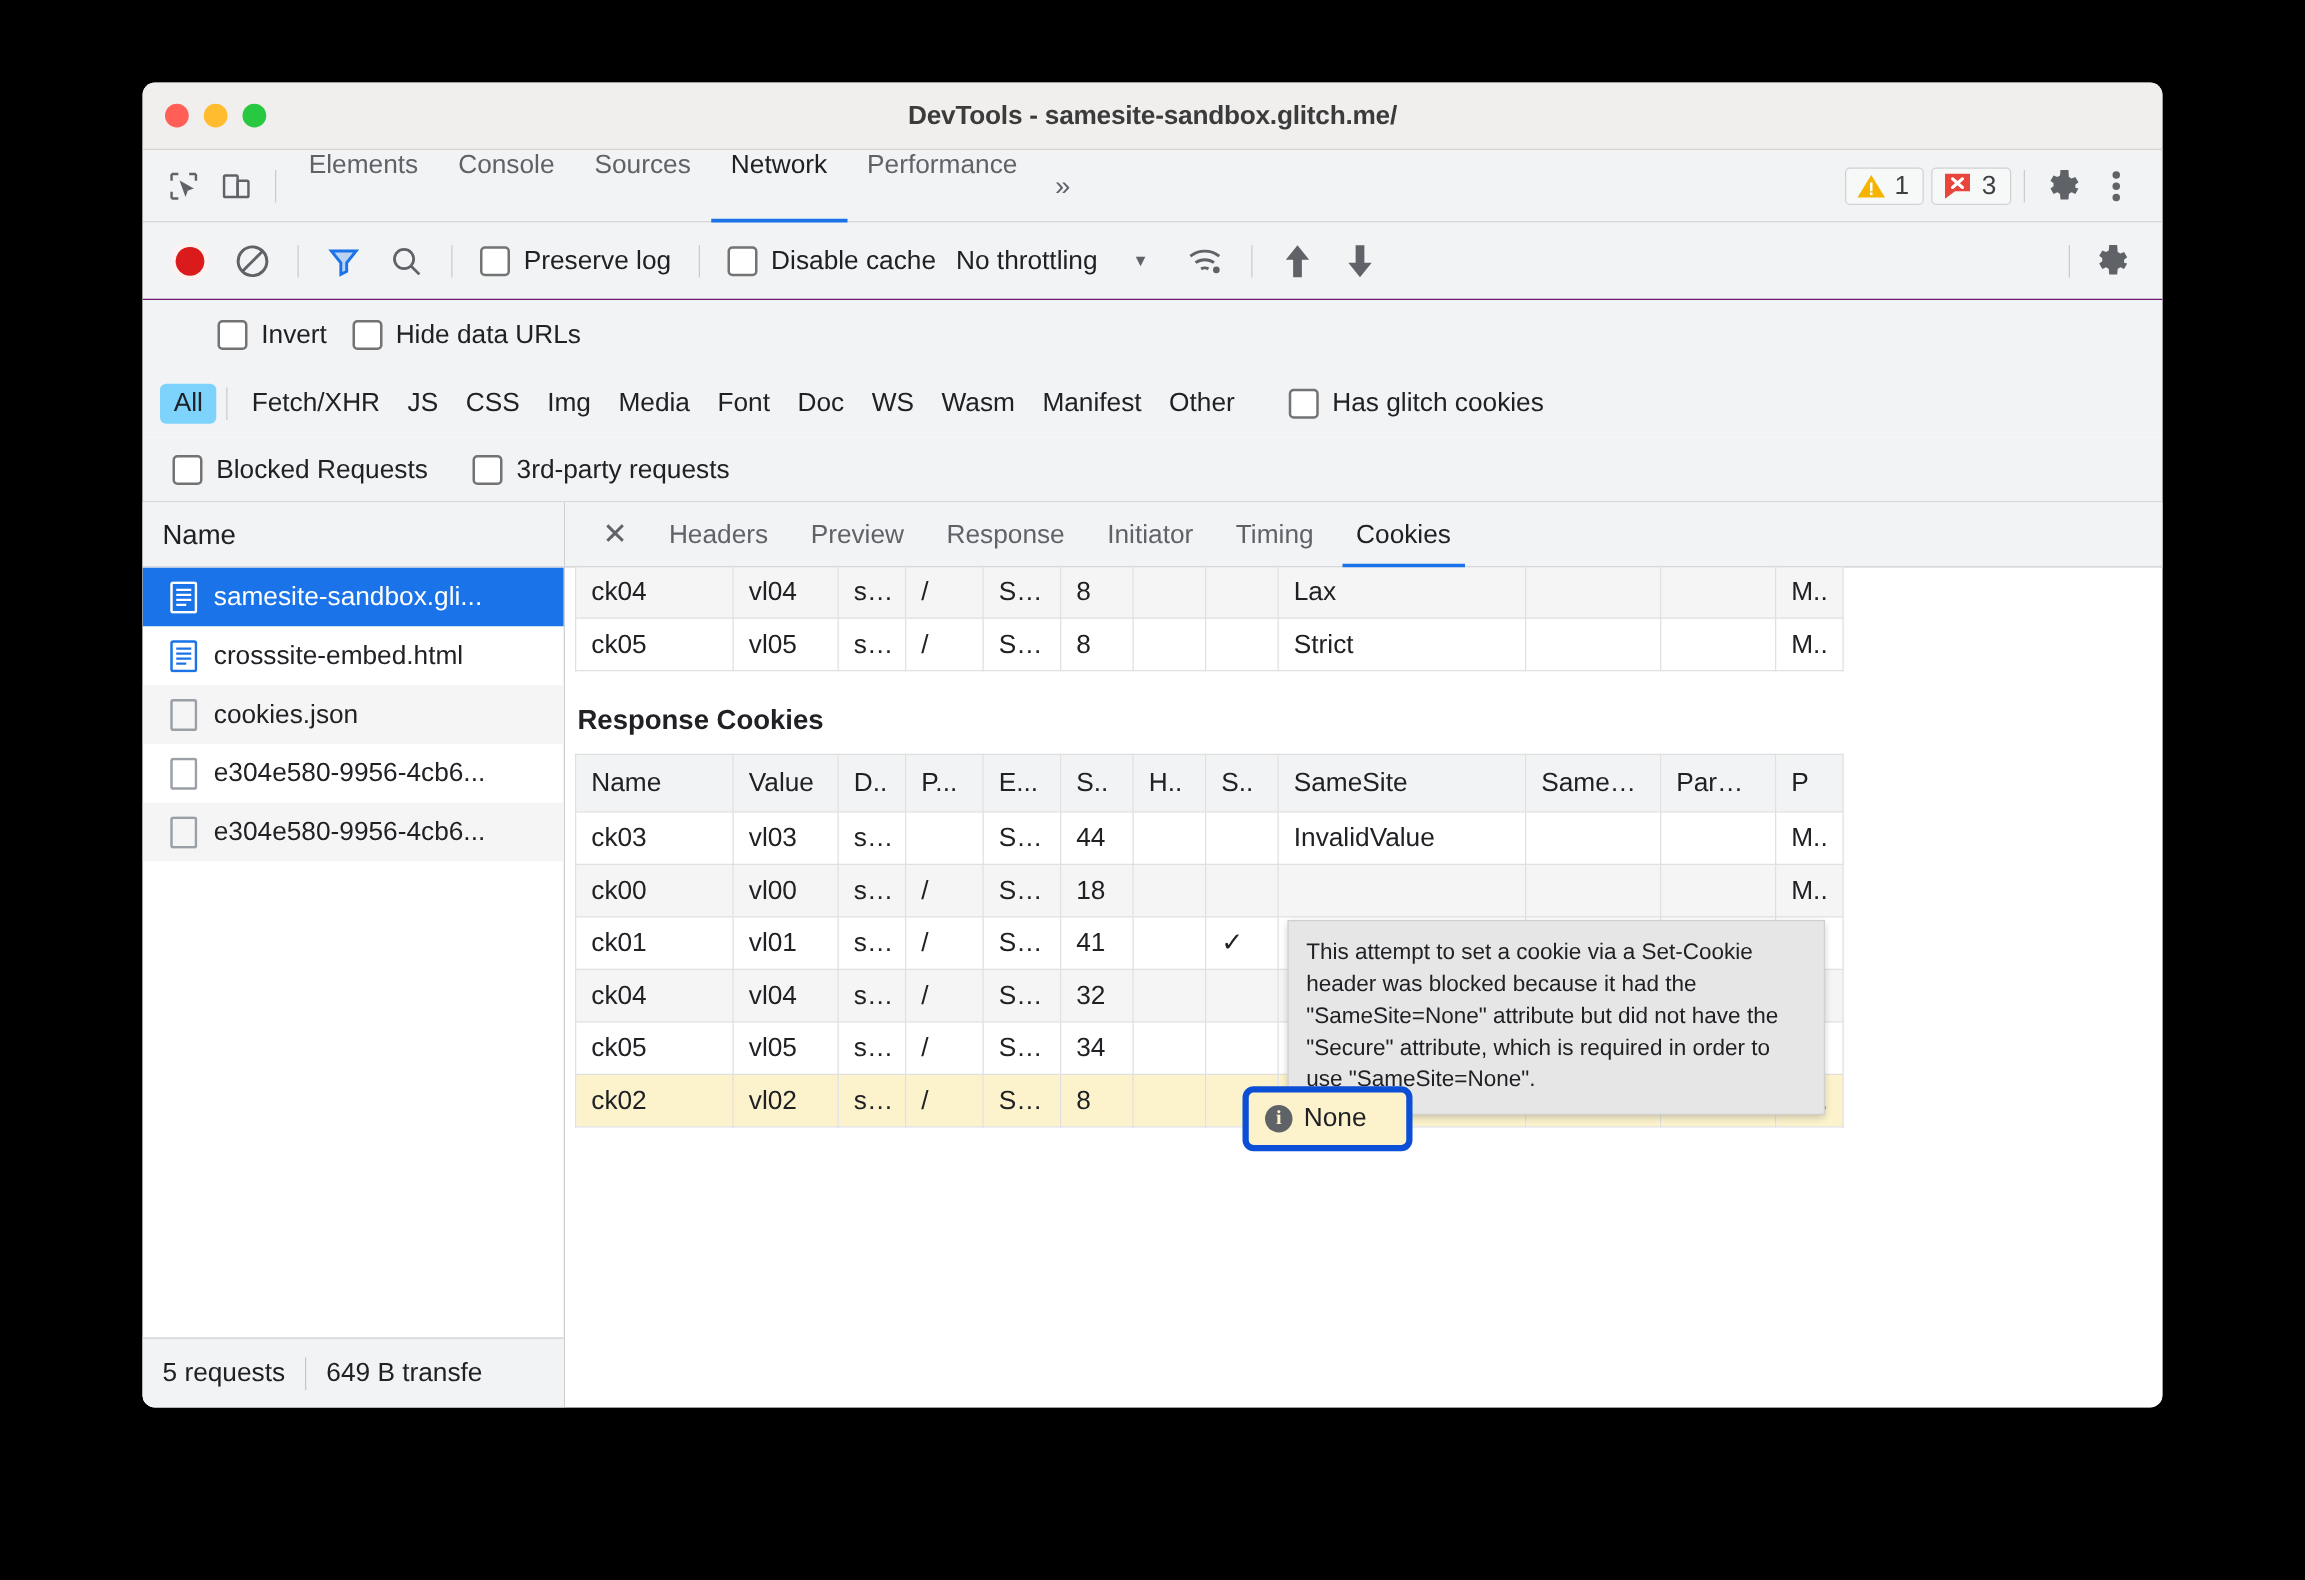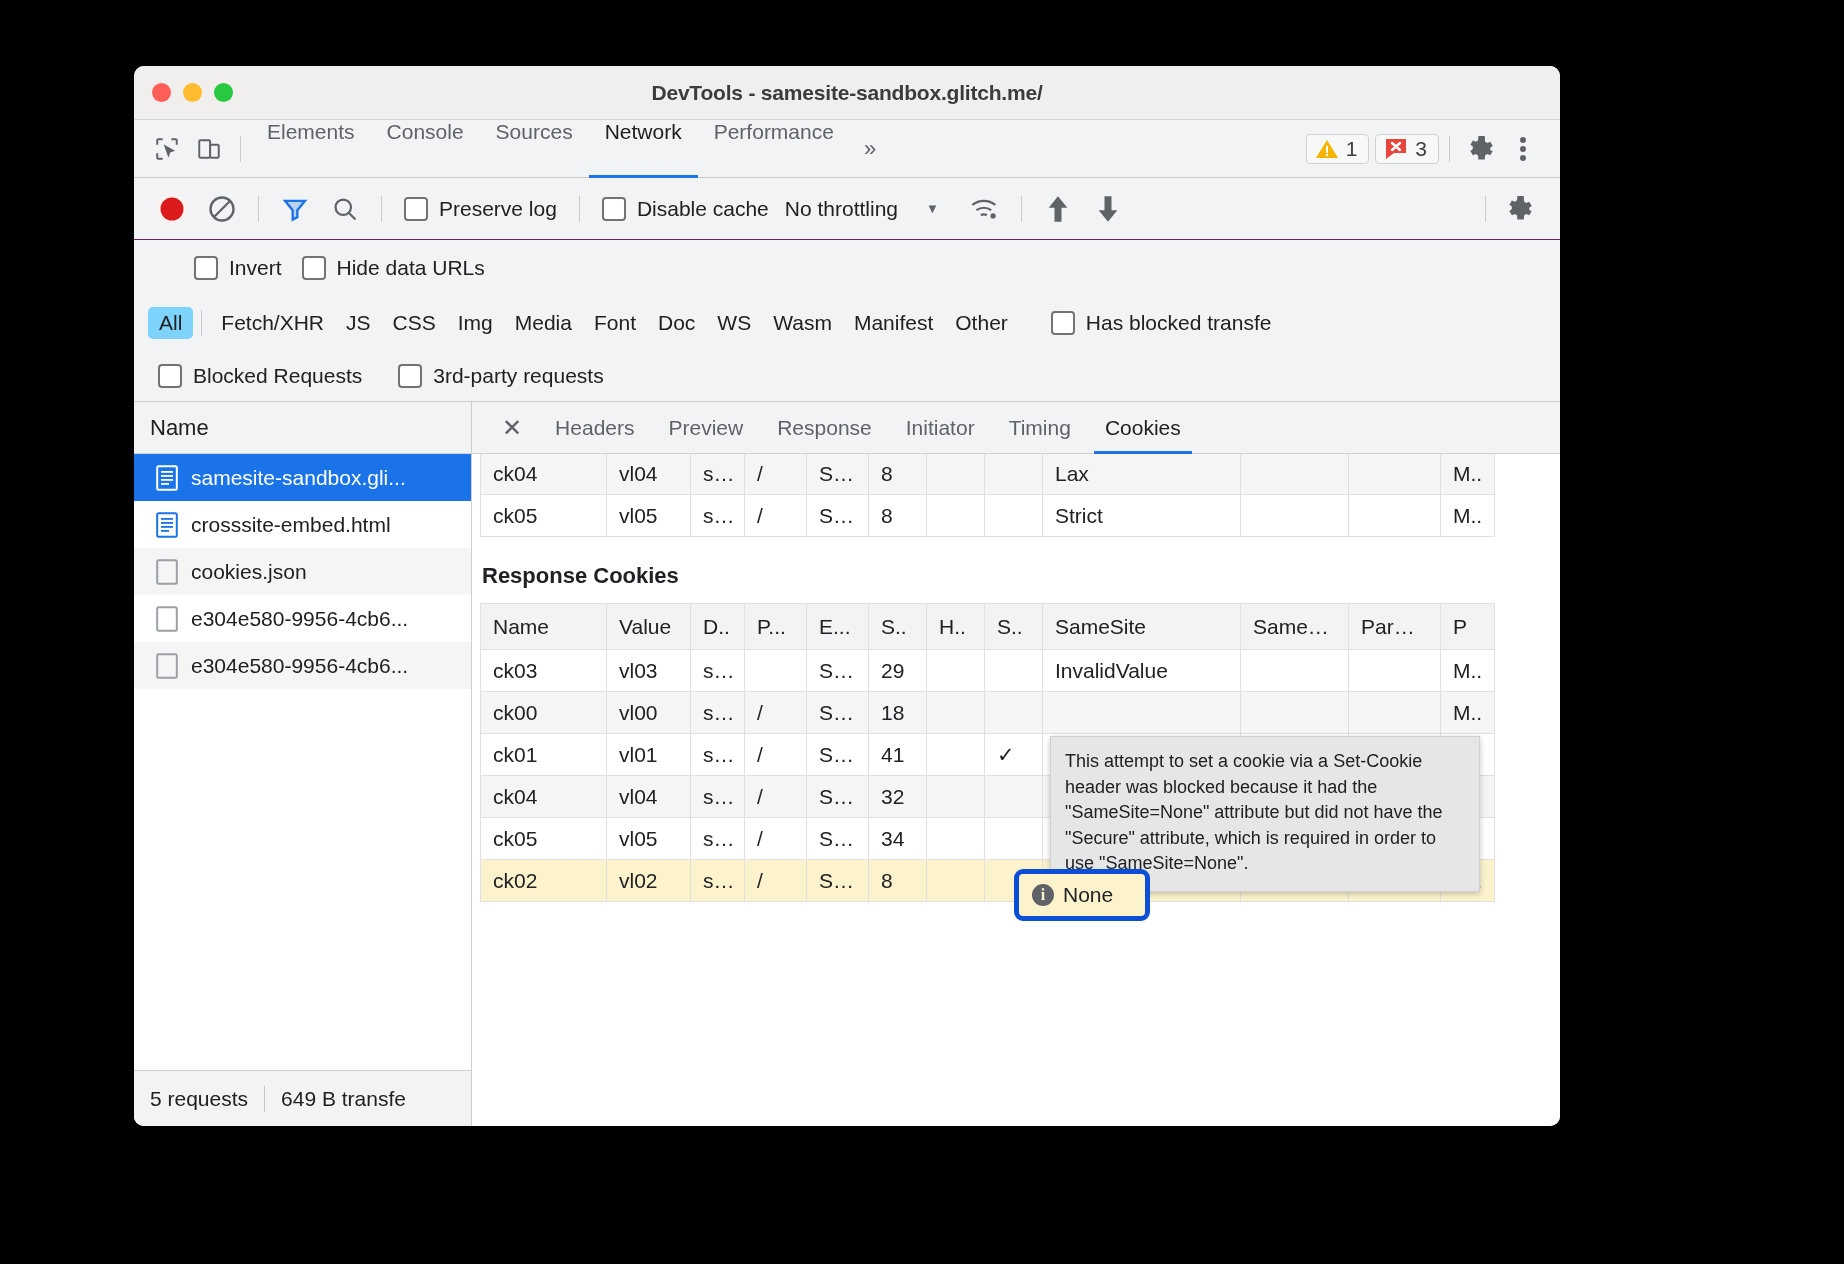--- a/index.html
+++ b/index.html
@@ -8,28 +8,27 @@
     width: 1844px; height: 1264px;
     background: #000000;
     font-family: "Liberation Sans", sans-serif;
     overflow: hidden;
   }
 
   
   #window {
     position: absolute;
     left: 114px; top: 66px;
-    width: 1426px; height: 1060px;
+    width: 1616px; height: 1060px;
     background: #ffffff;
     border-radius: 10px;
     box-shadow: 0 0 34px 16px rgba(0,0,0,0.55);
     overflow: hidden;
     display: flex;
     flex-direction: column;
-    margin-left: 20px;
   }
 
   
   #titlebar {
     height: 54px;
     background: #f1efee;
     border-bottom: 1px solid #d6d2d0;
     display: flex;
     align-items: center;
     position: relative;
@@ -429,21 +428,21 @@
     <span class="chip">Img</span>
     <span class="chip">Media</span>
     <span class="chip">Font</span>
     <span class="chip">Doc</span>
     <span class="chip">WS</span>
     <span class="chip">Wasm</span>
     <span class="chip">Manifest</span>
     <span class="chip">Other</span>
     <div class="cb-wrap" style="margin-left:22px;">
       <div class="cbx"></div>
-      <span class="cb-label">Has blocked transfe</span>
+      <span class="cb-label">Has glitch cookies</span>
     </div>
   </div>
 
   <div id="blockedrow">
     <div class="cb-wrap">
       <div class="cbx"></div>
       <span class="cb-label">Blocked Requests</span>
     </div>
     <div class="cb-wrap" style="margin-left:16px;">
       <div class="cbx"></div>
@@ -624,21 +623,21 @@
                 <th>P</th>
               </tr>
             </thead>
             <tbody>
               <tr>
                 <td>ck03</td>
                 <td>vl03</td>
                 <td>s…</td>
                 <td></td>
                 <td>S…</td>
-                <td>29</td>
+                <td>44</td>
                 <td></td>
                 <td class="ctr"></td>
                 <td>InvalidValue</td>
                 <td></td>
                 <td></td>
                 <td>M..</td>
               </tr>
               <tr class="alt">
                 <td>ck00</td>
                 <td>vl00</td>

